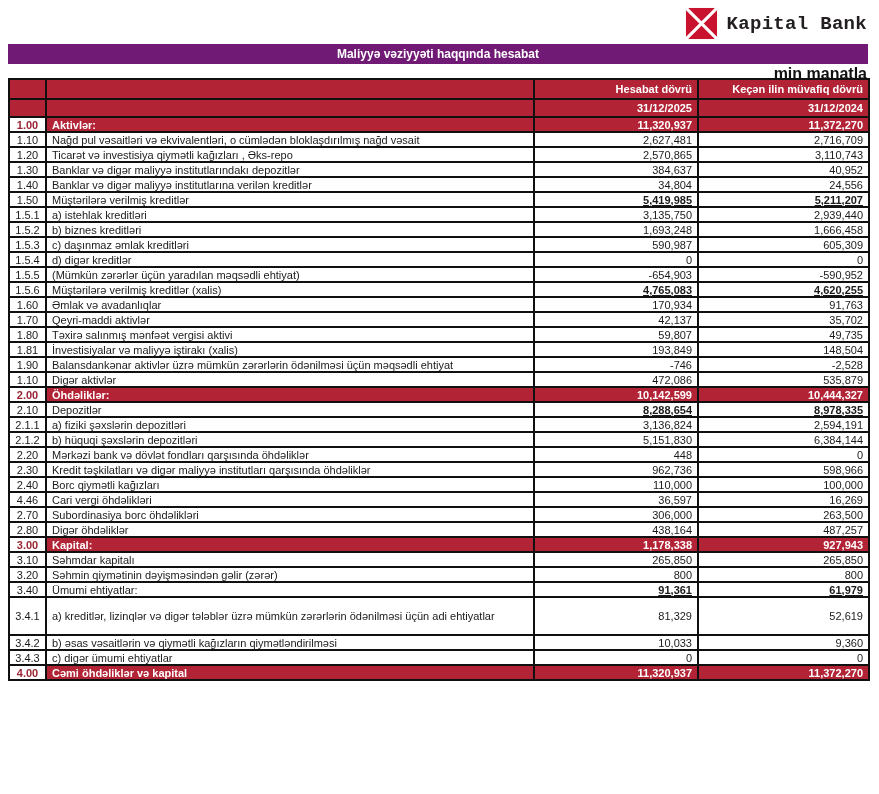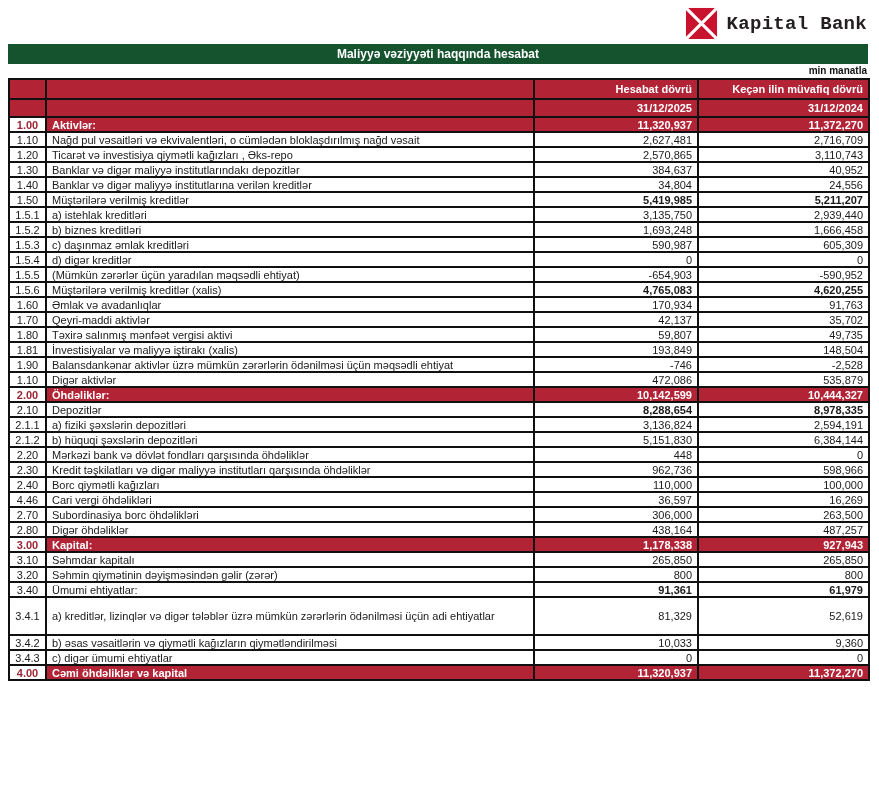--- a/index.html
+++ b/index.html
@@ -7,40 +7,40 @@
     position:relative;width:879px;height:794px;background:#fff;overflow:hidden;
     font-family:"Liberation Sans", sans-serif;color:#1a1a1a;
   }
   
   .brand{position:absolute;top:7px;right:12px;display:flex;align-items:center;gap:9px;}
   .brand-name{font-weight:bold;font-size:19px;color:#231f20;letter-spacing:.3px;font-family:Liberation Mono, monospace;}
   .logo{display:block;line-height:0;}
   
   .title-band{
     position:absolute;left:8px;top:44px;width:860px;height:20px;
-    background:#14532d;color:#fff;font-weight:bold;font-size:12px;
+    background:#701a75;color:#fff;font-weight:bold;font-size:12px;
     text-align:center;line-height:20px;
   }
-  .unit-note{position:absolute;top:65px;right:12px;font-size:10px;font-weight:bold;color:#111;padding-left:20px;}
+  .unit-note{position:absolute;top:65px;right:12px;font-size:16px;font-weight:bold;color:#111;padding-left:20px;}
   
   table{
     position:absolute;left:8px;top:78px;width:860px;
     border-collapse:collapse;table-layout:fixed;font-size:11px;
   }
   td{
     border:2px solid #101010;padding:0 5px;height:13px;
     overflow:hidden;white-space:nowrap;vertical-align:middle;background:#fff;
   }
   thead td{background:#B22335;color:#fff;font-weight:bold;text-align:center;height:18px;margin-top:8px;}
   thead tr.hrow2 td{height:16px;}
   .c-num{text-align:center;}
   .c-v1,.c-v2{text-align:right;}
   tr.section td{background:#B22335;color:#fff;font-weight:bold;}
   tr.section td.c-num{background:#fff;color:#9A2433;font-weight:bold;}
-  tr.subtotal td.c-v1,tr.subtotal td.c-v2{font-weight:bold;}
+  tr.subtotal td.c-v1,tr.subtotal td.c-v2{font-weight:bold;text-decoration:underline;}
   tr.tall td{height:36px;}
 </style>
 </head>
 <body>
 
 <div class="page">
 
   <div class="brand">
     <span class="logo">
       <svg width="33" height="33" viewBox="0 0 34 34">

